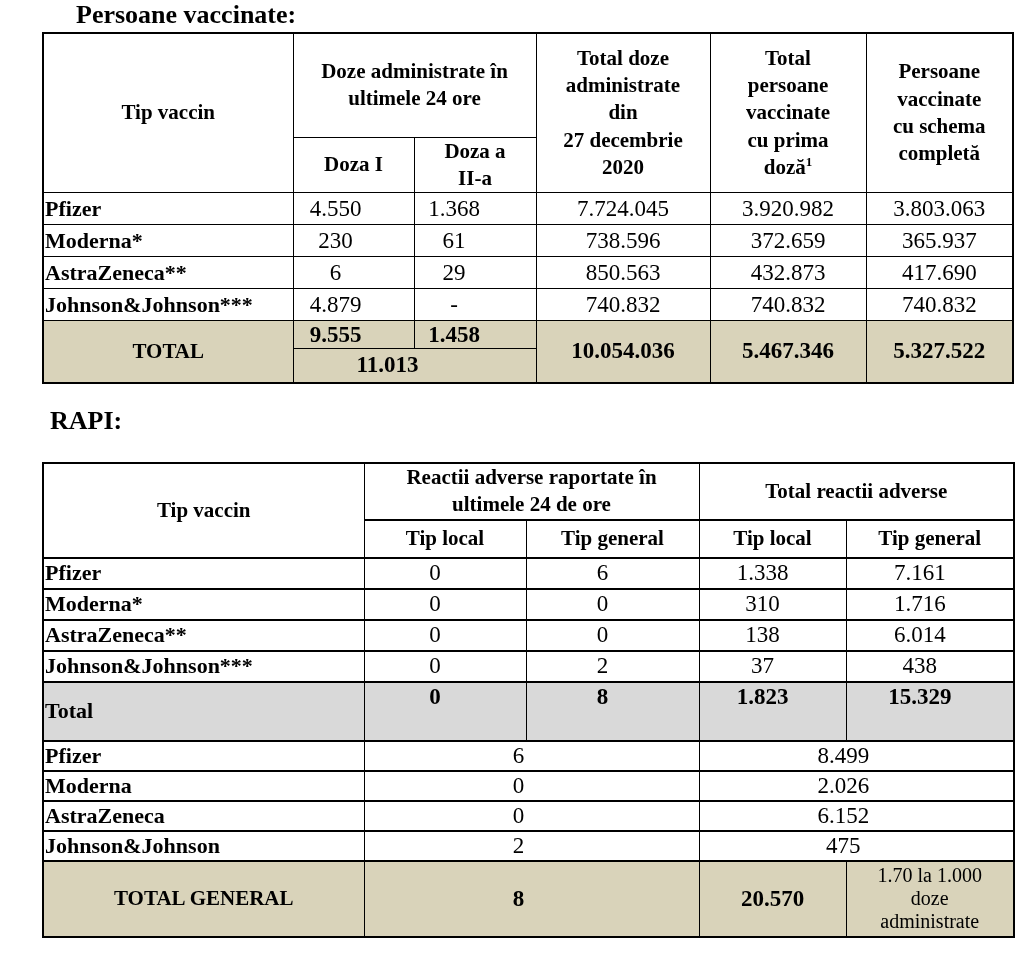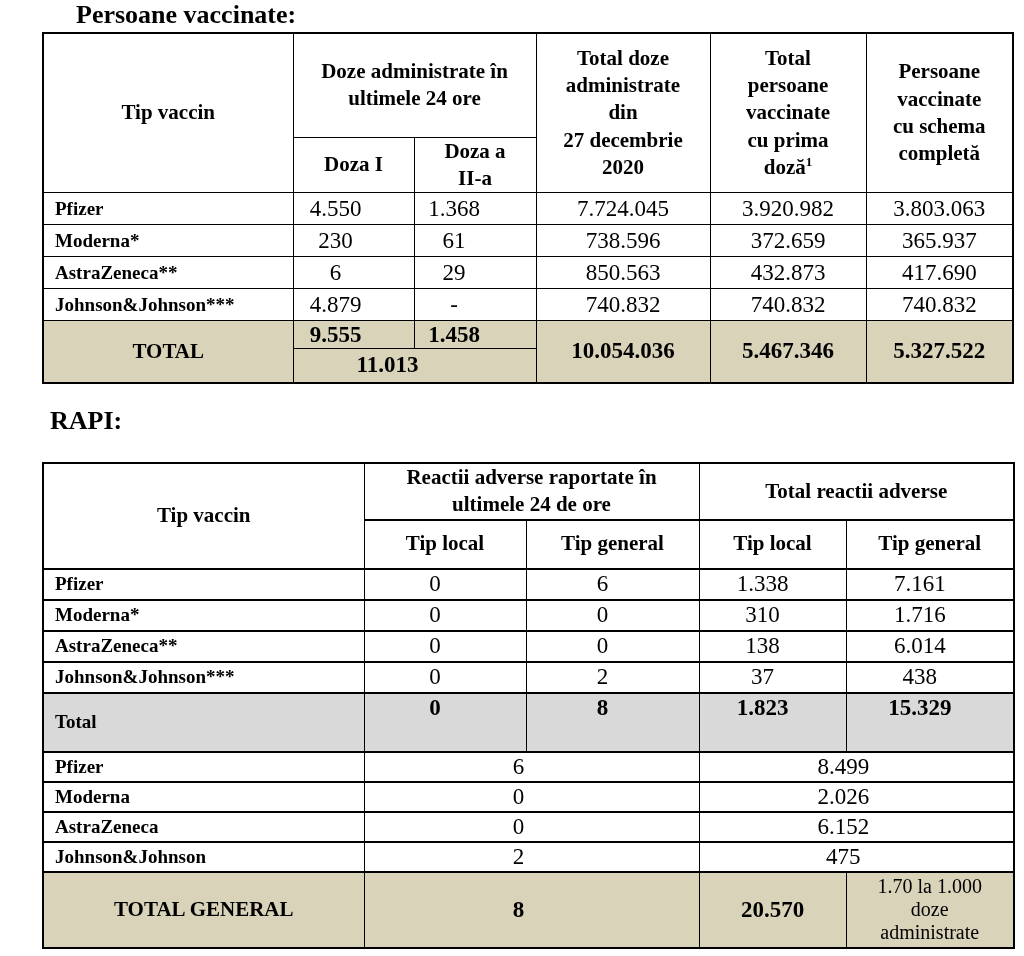--- a/index.html
+++ b/index.html
@@ -11,33 +11,33 @@
   .title { position:absolute; left:52px; top:0px; font-size:26px; font-weight:bold;margin-left:24px; }
   .rapi  { position:absolute; left:50px; top:406px; font-size:26px; font-weight:bold; }
 
   table { border-collapse:collapse; table-layout:fixed; }
   .t1 { position:absolute; left:42px; top:32px;  width:970px; border:2px solid #000; }
   .t2 { position:absolute; left:42px; top:462px; width:971px; border:2px solid #000; }
   td { border:1px solid #000; padding:0; text-align:center; vertical-align:middle; overflow:hidden; }
   .t2 td { border-width:2px 1px; }
 
   .th    { font-weight:bold; font-size:21px; line-height:1.3; }
-  .label { text-align:left; padding-left:11px; font-weight:bold; font-size:19px; }
+  .label { text-align:left; padding-left:1px; font-weight:bold; font-size:22px; }
   .num   { font-size:23px; line-height:1.05; }
   .bold  { font-weight:bold; }
   .preline { white-space:pre-line; }
   sup { font-size:13px; line-height:0; }
 
   .total-bg { background:#d9d3ba; }
   .gray-bg  { background:#d9d9d9; }
 
   
   .t1 .h1 { height:104px; } .t1 .h2 { height:50px; }
   .t1 .r  { height:32px; }  .t1 .ta { height:28px; } .t1 .tb { height:34px; }
-  .t2 .h1 { height:54px; }  .t2 .h2 { height:49px; }
+  .t2 .h1 { height:54px; }  .t2 .h2 { height:38px; }
   .t2 .r  { height:31px; }  .t2 .gy { height:59px; }
   .t2 .s  { height:30px; }  .t2 .tg { height:74px; }
 
   
   .t1 .c1  { padding-right:36px;font-family:Liberation Serif, serif; }
   .t1 .c2  { padding-right:42px; }
   .t1 .c12 { padding-right:76px;padding-left:22px; }
   .t2 .v   { padding-right:20px; }
   .t2 .sv  { padding-right:26px; }
 

